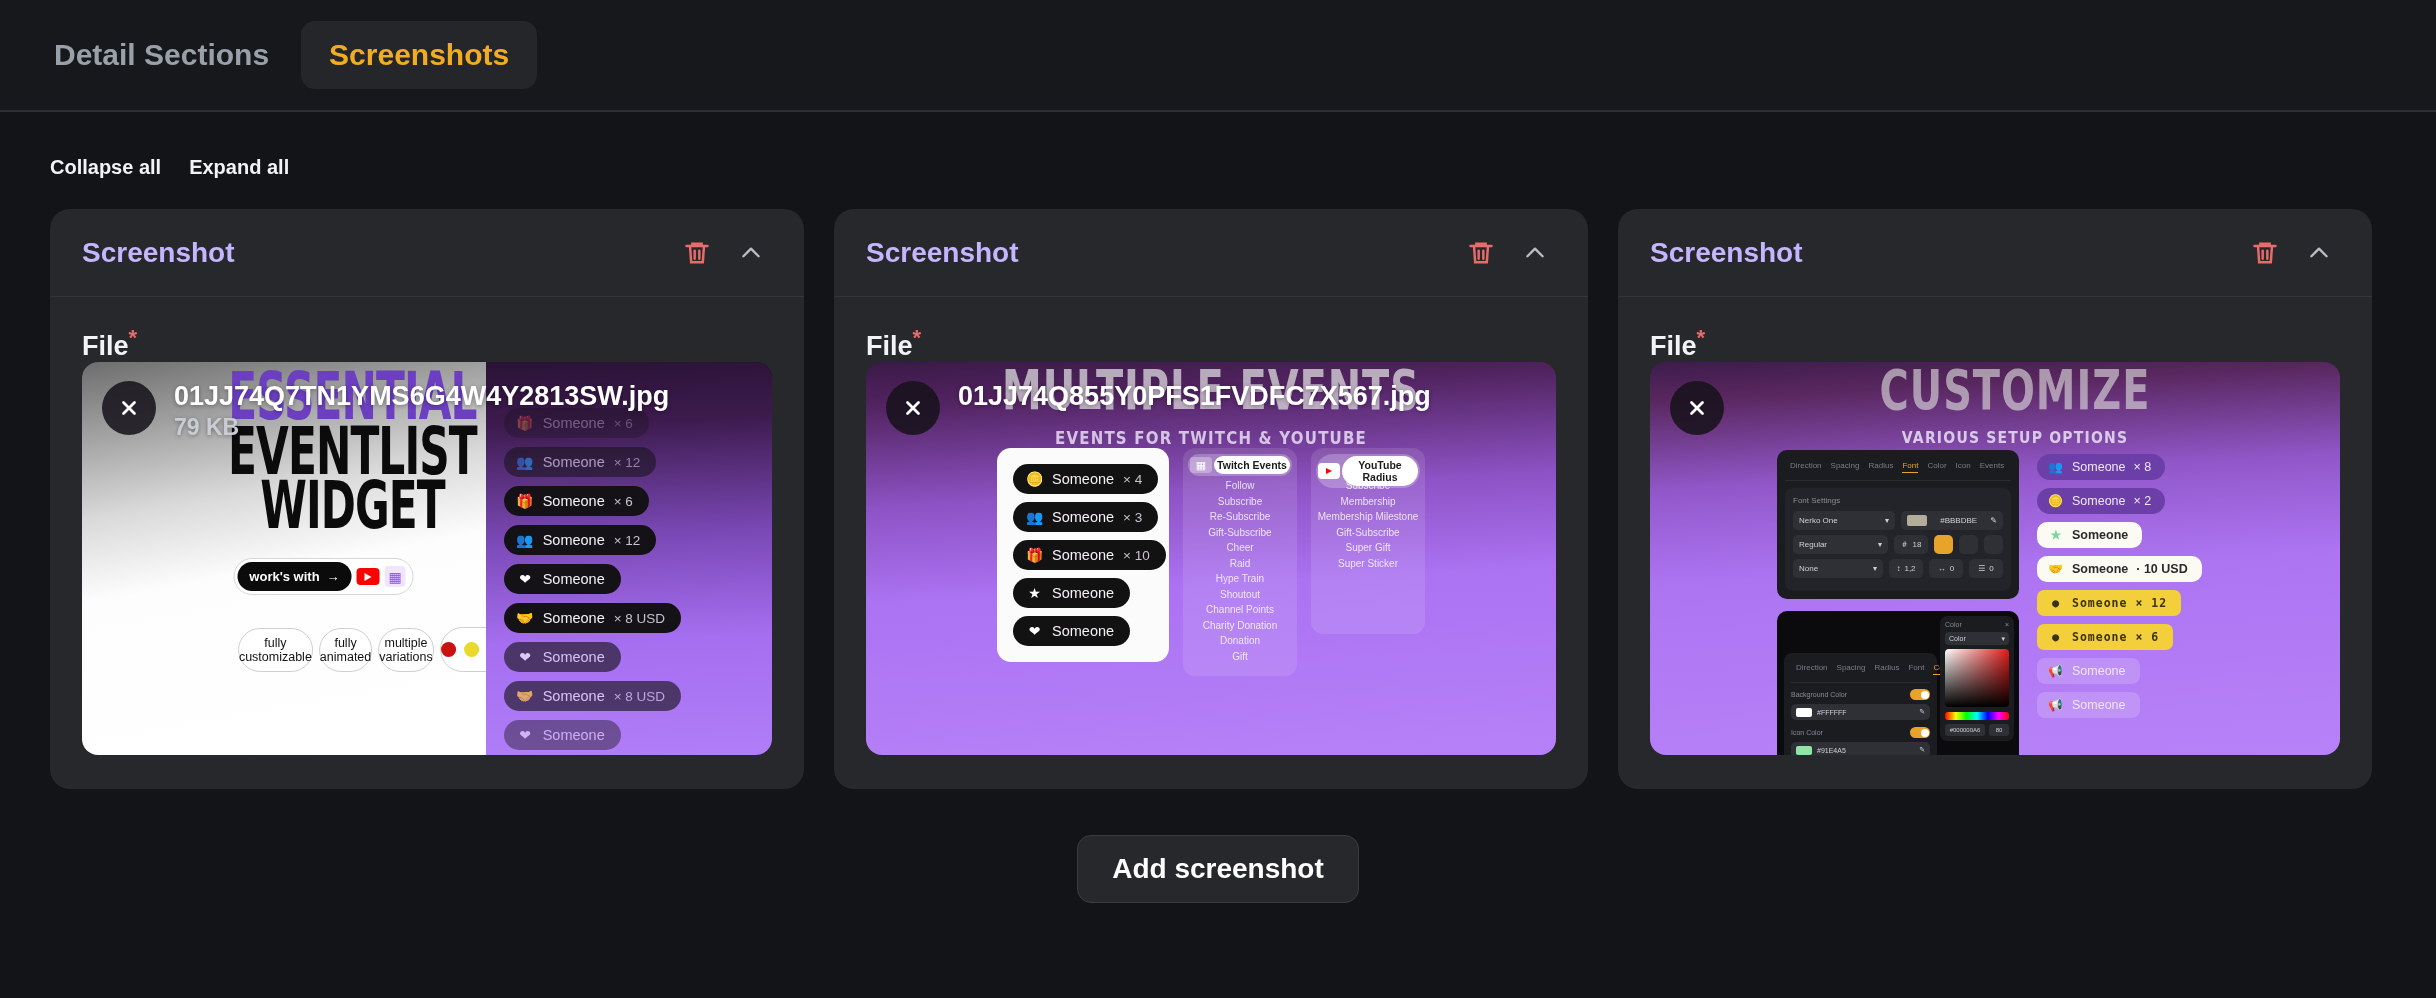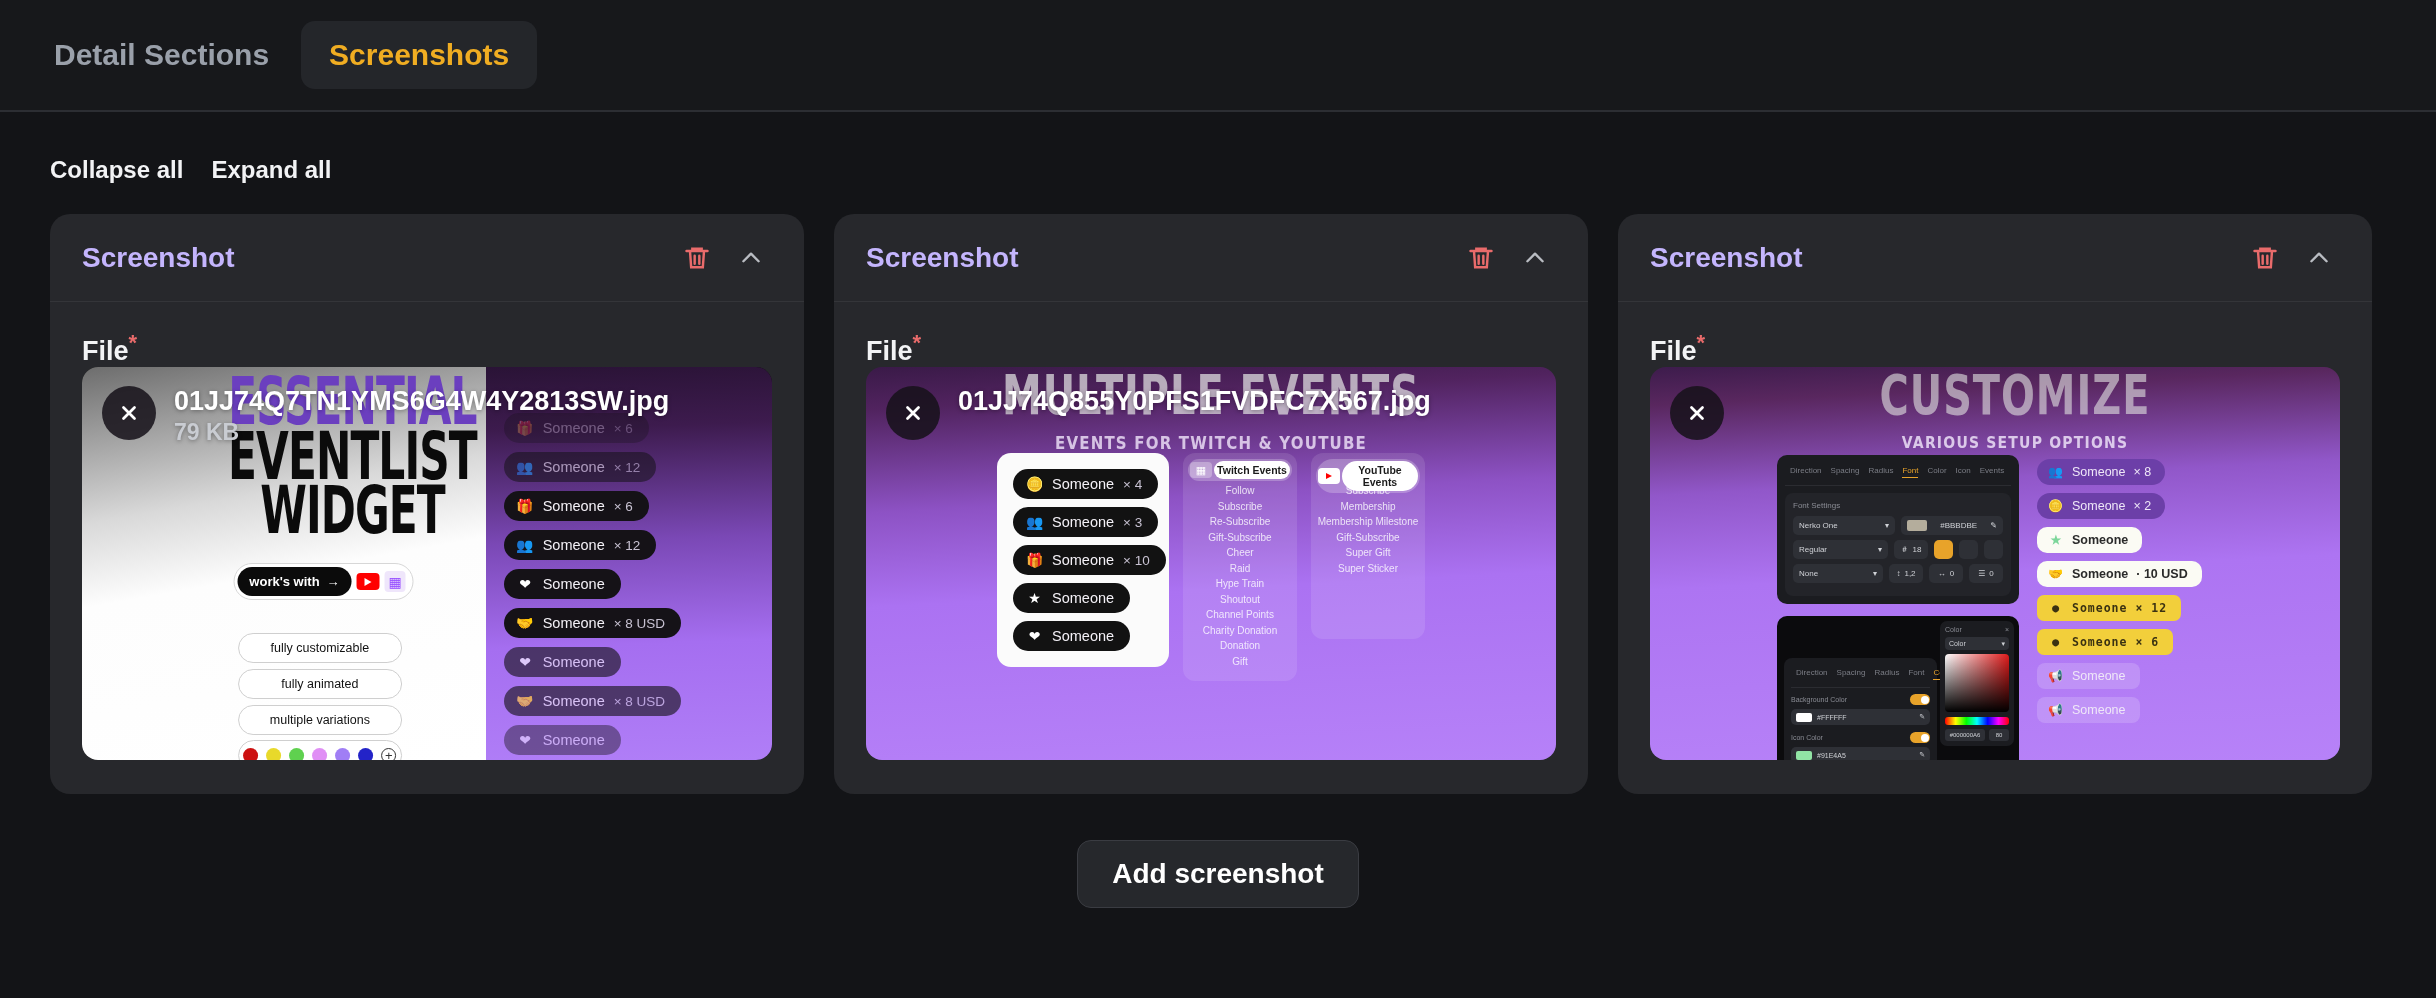--- a/index.html
+++ b/index.html
@@ -33,21 +33,21 @@
   .tab.active { background: #24262a; color: #f0ad22; }
 
   
   .toolbar {
     display: flex;
     align-items: center;
     gap: 28px;
     padding: 44px 0 30px 50px;
   }
   .tool-link {
-    font-size: 24px;
+    font-size: 20px;
     font-weight: 700;
     color: #f2f3f5;
     cursor: pointer;
     white-space: nowrap;
   }
 
   
   .cards {
     display: flex;
     gap: 30px;
@@ -166,21 +166,21 @@
     display: flex; align-items: center; gap: 7px;
   }
   .yt-badge { width: 23px; height: 17px; background: #ff0000; border-radius: 4px;
     display:flex;align-items:center;justify-content:center; }
   .yt-badge i { width:0;height:0;border-left:7px solid #fff;border-top:4px solid transparent;border-bottom:4px solid transparent;display:block; }
   .tw-badge { width: 21px; height: 21px; border-radius: 4px; background: #efe6fb;
     display:flex;align-items:center;justify-content:center; color:#9146ff; font-size: 14px;}
   .feat {
     position: absolute; left: 50%; transform: translateX(-28%);
     top: 266px; width: 164px;
-    display: flex; flex-direction: column; gap: 6px;
+    display: flex; flex-direction: row; gap: 6px;
   }
   .feat-pill {
     background: #fff; border: 1.4px solid #cfcfcf; border-radius: 999px;
     font-size: 12.5px; color: #111; text-align: center; padding: 7px 0;
   }
   .swatches {
     display: flex; align-items: center; justify-content: center; gap: 8px;
     background: #fff; border: 1.4px solid #cfcfcf; border-radius: 999px;
     padding: 7px 0; margin-top: -1px;
   }
@@ -550,21 +550,21 @@
               <div>Donation</div>
               <div>Gift</div>
             </div>
           </div>
 
           <div class="evcol">
             <div class="evhead">
               <div class="badge yt">
                   <i></i>
                 </div>
-              <div class="lab">YouTube Events</div>
+              <div class="lab">YouTube Radius</div>
             </div>
             <div class="evlist">
               <div>Subscribe</div>
               <div>Membership</div>
               <div>Membership Milestone</div>
               <div>Gift-Subscribe</div>
               <div>Super Gift</div>
               <div>Super Sticker</div>
             </div>
           </div>

